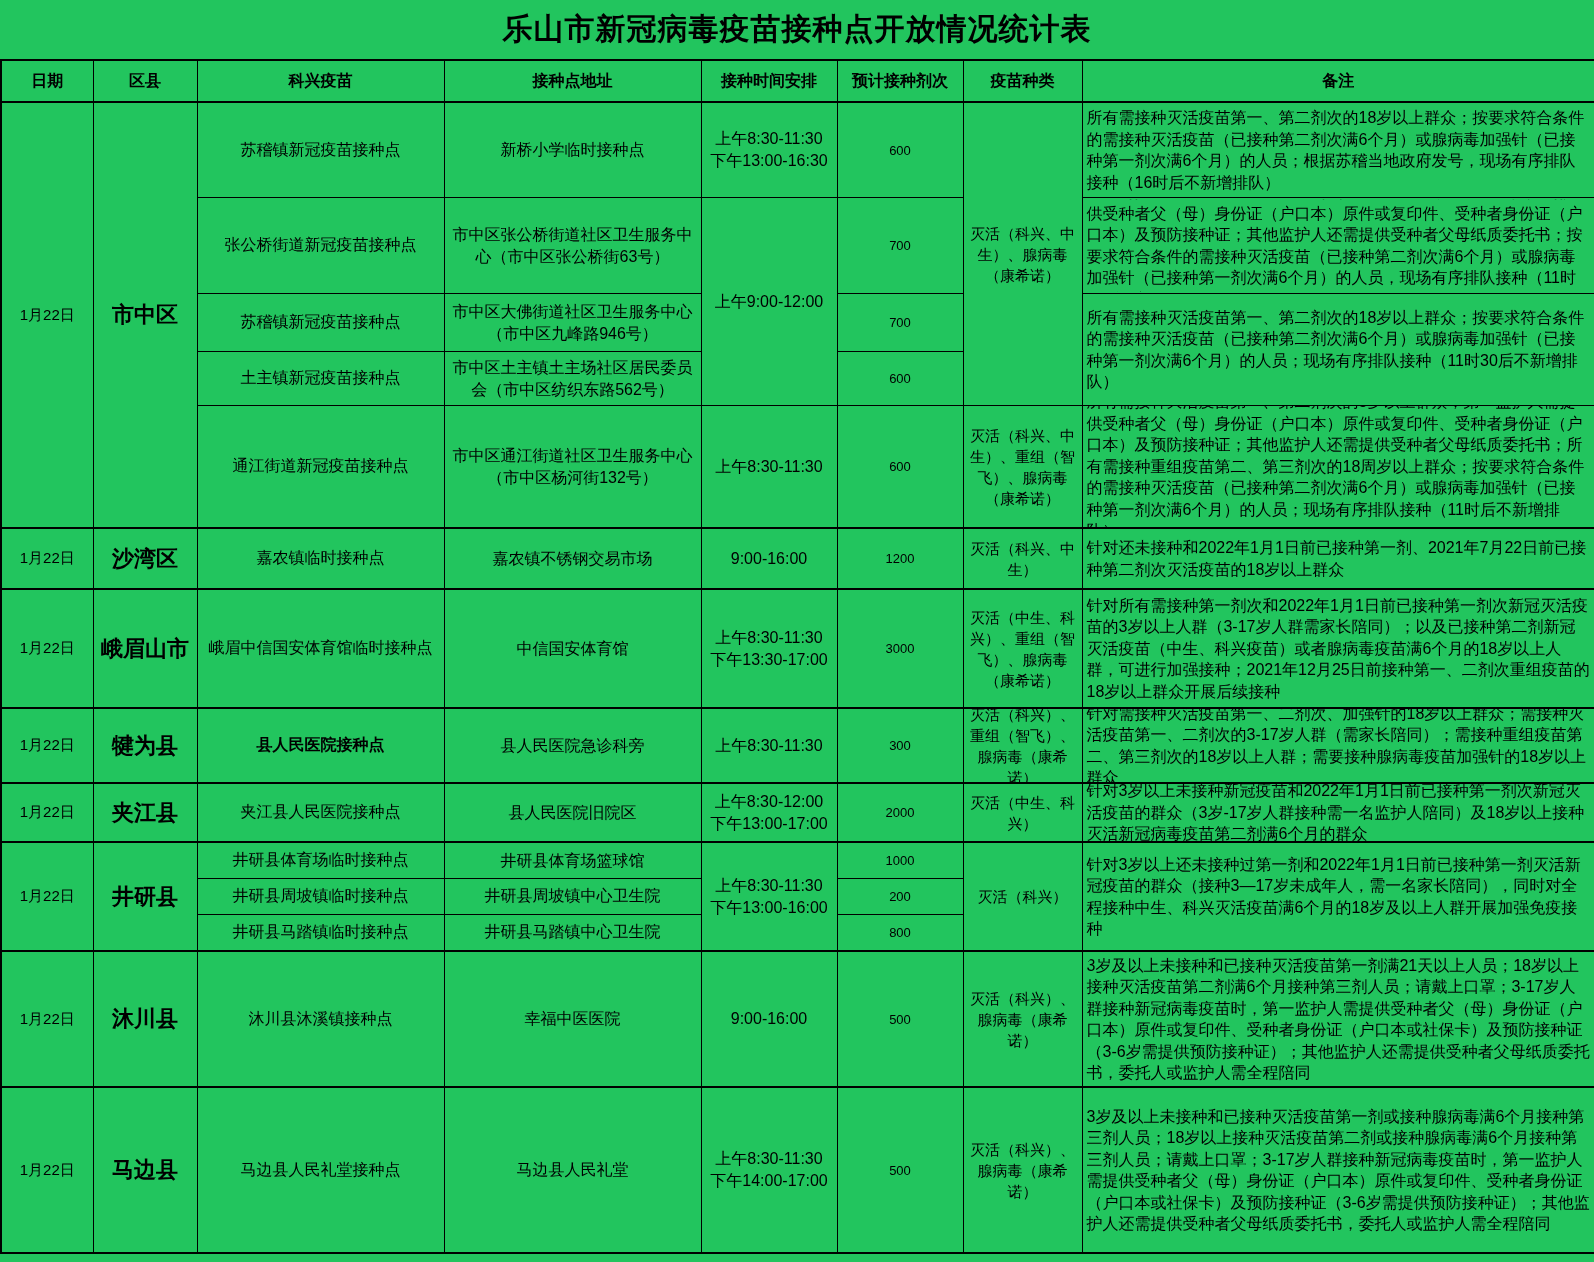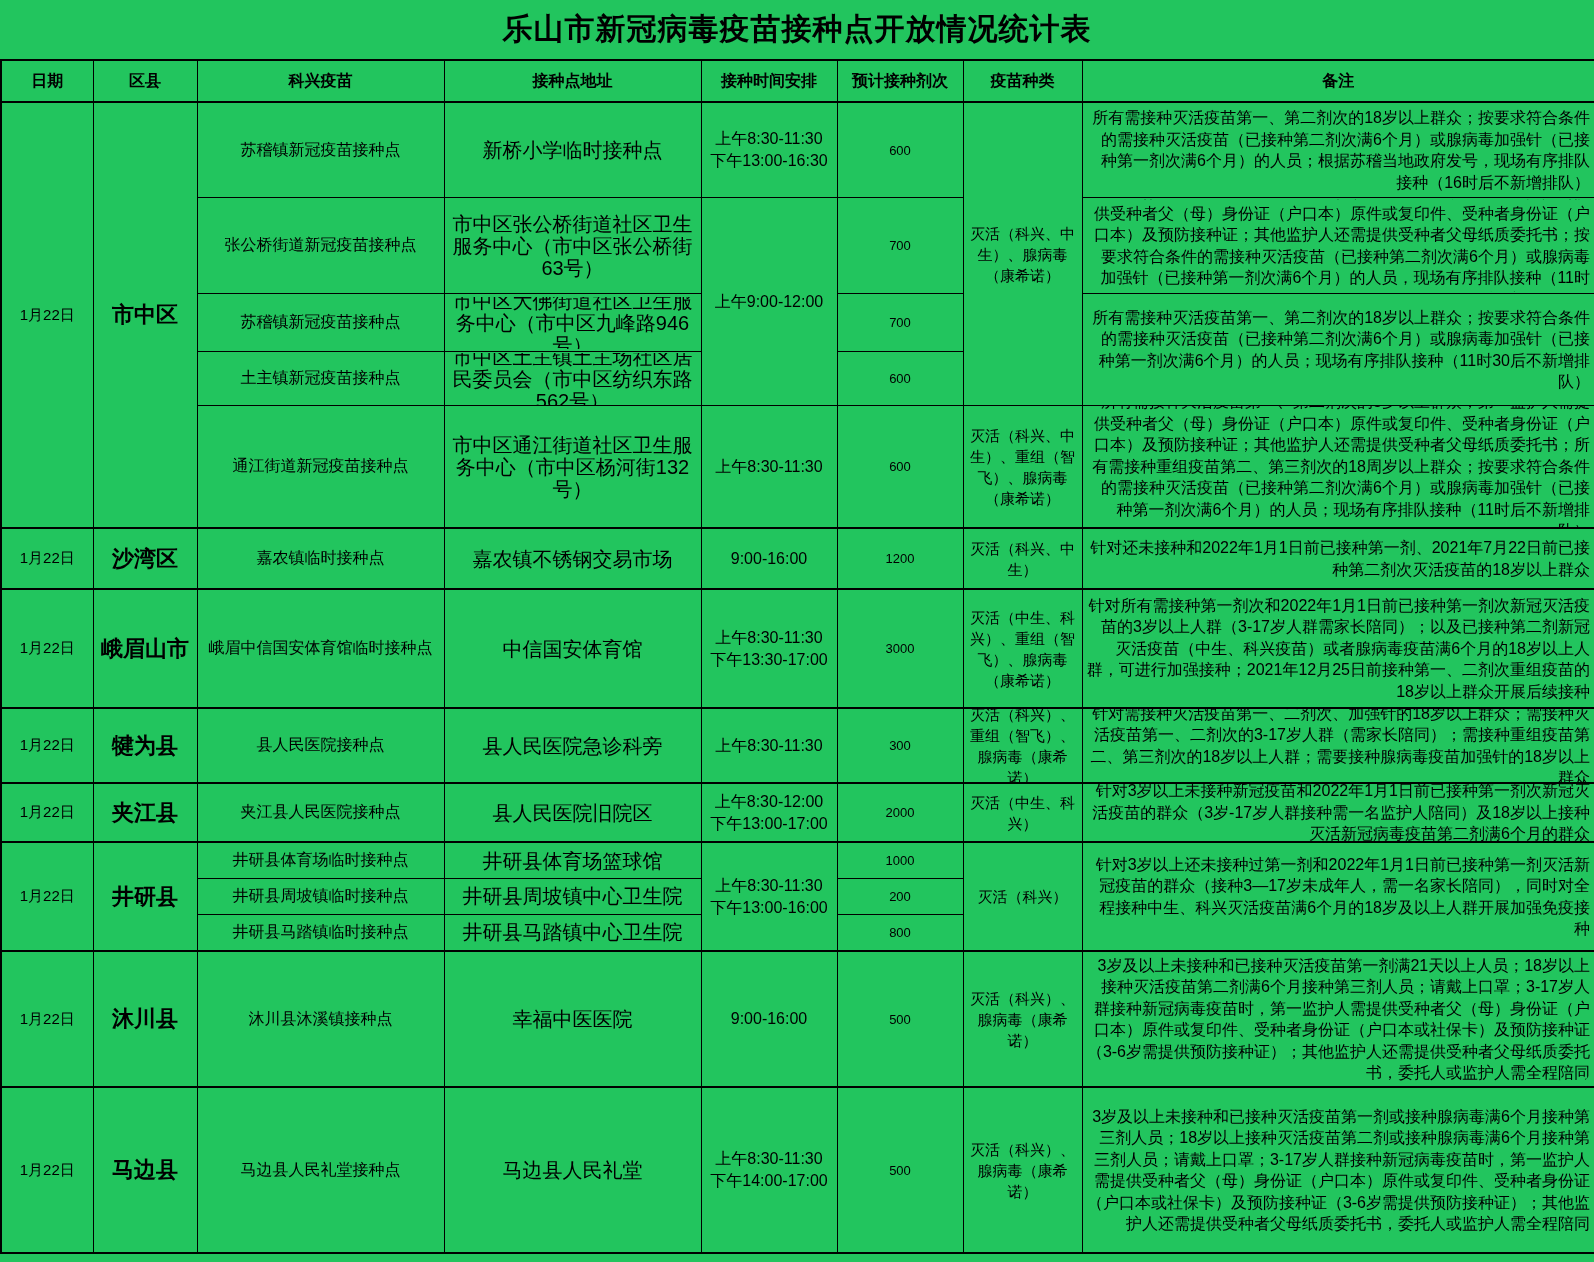--- a/index.html
+++ b/index.html
@@ -9,27 +9,27 @@
          font-size:30px;font-weight:bold;letter-spacing:1px;}
   table.grid{border-collapse:collapse;table-layout:fixed;width:1594px;border:2px solid #000;}
   .grid th,.grid td{border:1px solid #000;padding:0;vertical-align:middle;overflow:hidden;}
   .grid thead th{height:40px;font-size:16px;font-weight:bold;border-bottom:2px solid #000;border-top:2px solid #000;}
   .grid tr.section-start td{border-top:2px solid #000;}
   .box{display:flex;align-items:center;justify-content:center;width:100%;
        text-align:center;white-space:pre-line;overflow:hidden;box-sizing:border-box;}
   td.col-date{font-size:15px;margin-top:24px;}
   td.col-district{font-size:22px;font-weight:bold;}
   td.col-site{font-size:16px;}
-  td.col-address{font-size:20px;line-height:22px;}
+  td.col-address{font-size:16px;line-height:22px;}
   td.col-time{font-size:16px;line-height:22px;}
   td.col-doses{font-size:13px;}
   td.col-vaccine{font-size:15px;line-height:21px;}
   td.col-vaccine .box{padding:0 6px;}
   td.col-remark{font-size:16px;line-height:21.5px;}
-  td.col-remark .box{justify-content:flex-start;text-align:right;padding:0 4px;}
+  td.col-remark .box{justify-content:flex-start;text-align:left;padding:0 4px;}
   td.col-site .box,td.col-address .box{padding:8px 8px;}
 </style>
 </head>
 <body>
 
 <div class="page">
   <div class="title">乐山市新冠病毒疫苗接种点开放情况统计表</div>
   <table class="grid">
     <colgroup>
       <col style="width:92px">
@@ -197,21 +197,21 @@
           </td>
         </tr>
         <tr class="section-start">
           <td class="col-date">
             <div class="box" style="height: 73px;">1月22日</div>
           </td>
           <td class="col-district">
             <div class="box" style="height: 73px;">犍为县</div>
           </td>
           <td class="col-site">
-            <div class="box" style="height: 73px;">县人民医院接种点</div>
+            <div class="box" style="height: 73px; font-weight: bold;">县人民医院接种点</div>
           </td>
           <td class="col-address">
             <div class="box" style="height: 73px;">县人民医院急诊科旁</div>
           </td>
           <td class="col-time">
             <div class="box" style="height: 73px;">上午8:30-11:30</div>
           </td>
           <td class="col-doses">
             <div class="box" style="height: 73px;">300</div>
           </td>

